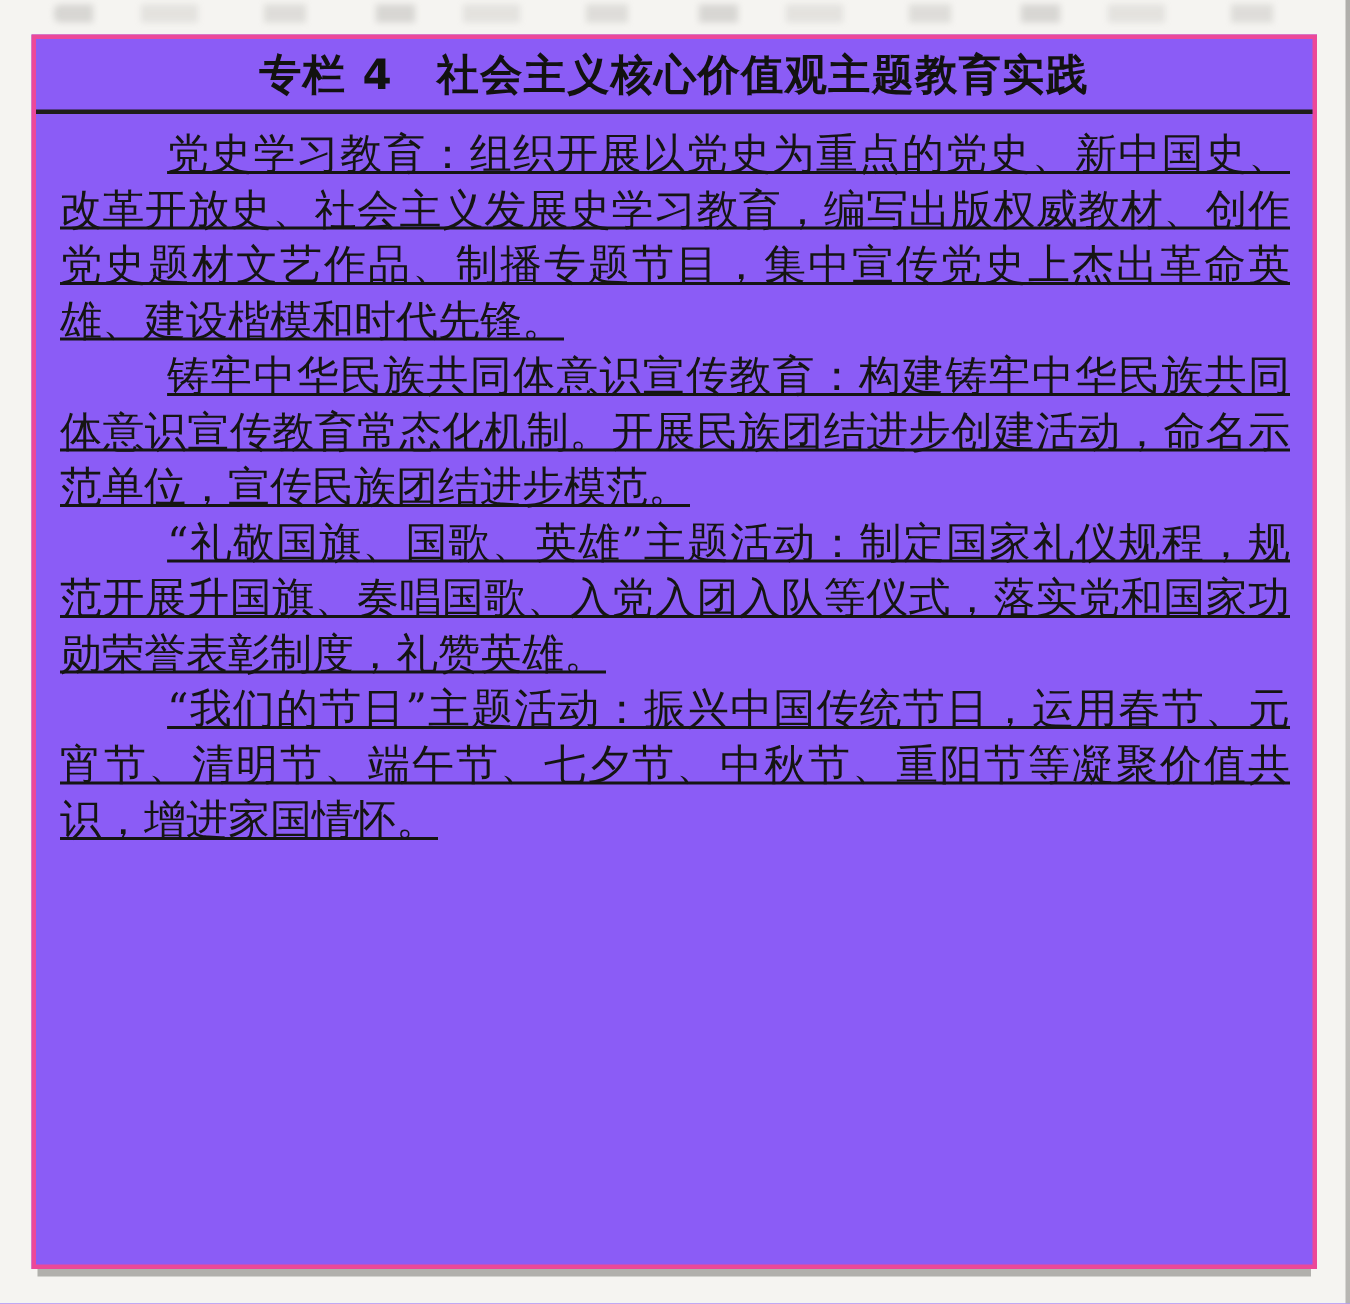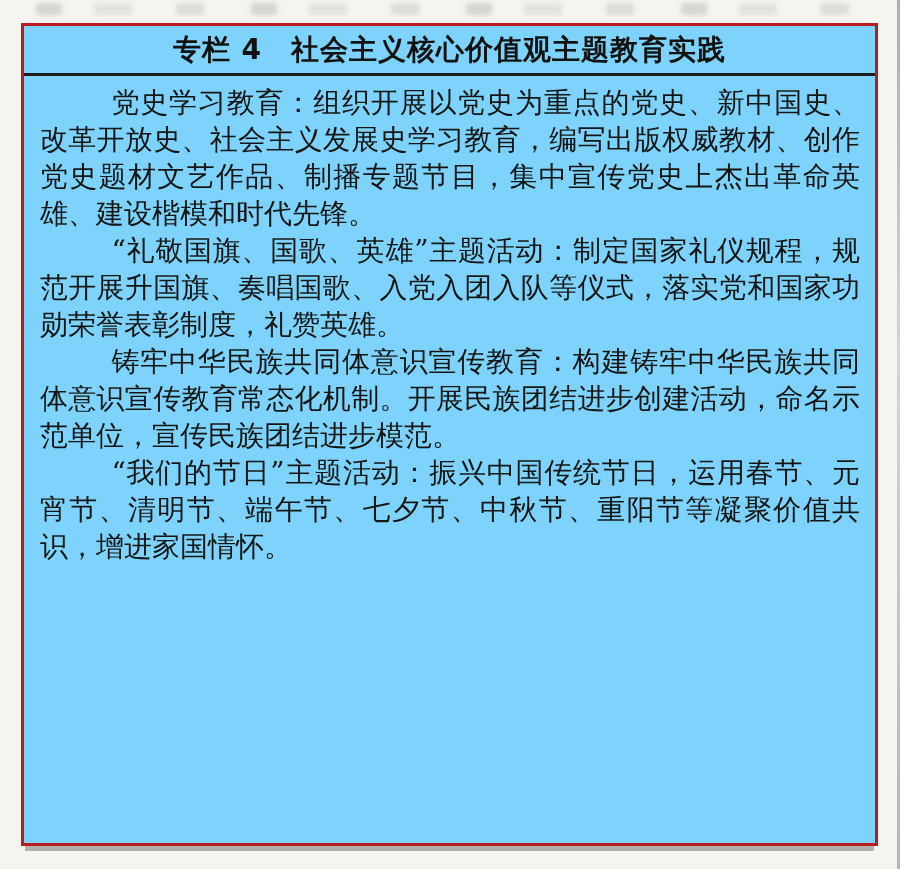--- a/index.html
+++ b/index.html
@@ -40,22 +40,22 @@
     height: 100%;
     background: linear-gradient(180deg,
       rgba(90,88,84,0.45), rgba(120,118,114,0.25) 40%, rgba(90,88,84,0.40));
   }
   .panel {
     position: absolute;
     left: 21px;
     top: 23px;
     width: 851px;
     height: 817px;
-    border: 3px solid #b91c1c;
-    background: #7dd3fc;
+    border: 3px solid #ec4899;
+    background: #8b5cf6;
     box-shadow: 0 9px 0 -4px rgba(110,108,104,0.5);
   }
   .panel-title {
     height: 47px;
     border-bottom: 3px solid #1e1d1b;
     display: flex;
     align-items: center;
     justify-content: center;
     font-family: "DejaVu Sans", sans-serif;
     font-weight: bold;
@@ -67,29 +67,30 @@
     padding: 8px 15px 0 16px;
     font-size: 28px;
     line-height: 37px;
     text-align: justify;
     text-justify: inter-ideograph;
     color: #151513;
   }
   .panel-body p {
     margin: 0;
     text-indent: 2.55em;
+    text-decoration: underline;
   }
 </style>
 </head>
 <body>
 
 <div class="scan-noise"></div>
 <div class="scan-edge"></div>
 
 <div class="panel">
   <div class="panel-title">专栏 4　社会主义核心价值观主题教育实践</div>
   <div class="panel-body">
       <p>党史学习教育：组织开展以党史为重点的党史、新中国史、改革开放史、社会主义发展史学习教育，编写出版权威教材、创作党史题材文艺作品、制播专题节目，集中宣传党史上杰出革命英雄、建设楷模和时代先锋。</p>
+      <p>铸牢中华民族共同体意识宣传教育：构建铸牢中华民族共同体意识宣传教育常态化机制。开展民族团结进步创建活动，命名示范单位，宣传民族团结进步模范。</p>
       <p>“礼敬国旗、国歌、英雄”主题活动：制定国家礼仪规程，规范开展升国旗、奏唱国歌、入党入团入队等仪式，落实党和国家功勋荣誉表彰制度，礼赞英雄。</p>
-      <p>铸牢中华民族共同体意识宣传教育：构建铸牢中华民族共同体意识宣传教育常态化机制。开展民族团结进步创建活动，命名示范单位，宣传民族团结进步模范。</p>
       <p>“我们的节日”主题活动：振兴中国传统节日，运用春节、元宵节、清明节、端午节、七夕节、中秋节、重阳节等凝聚价值共识，增进家国情怀。</p>
     </div>
 </div>
 
 </body></html>

